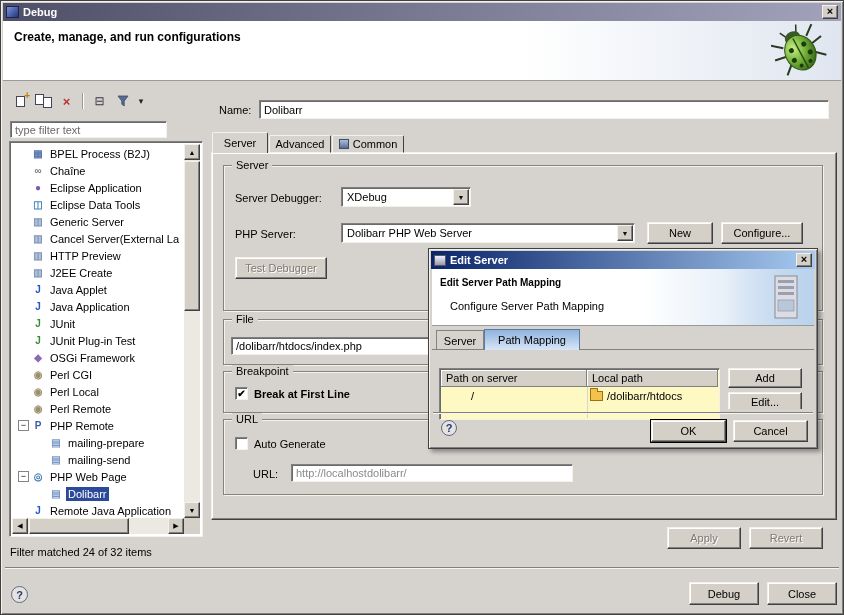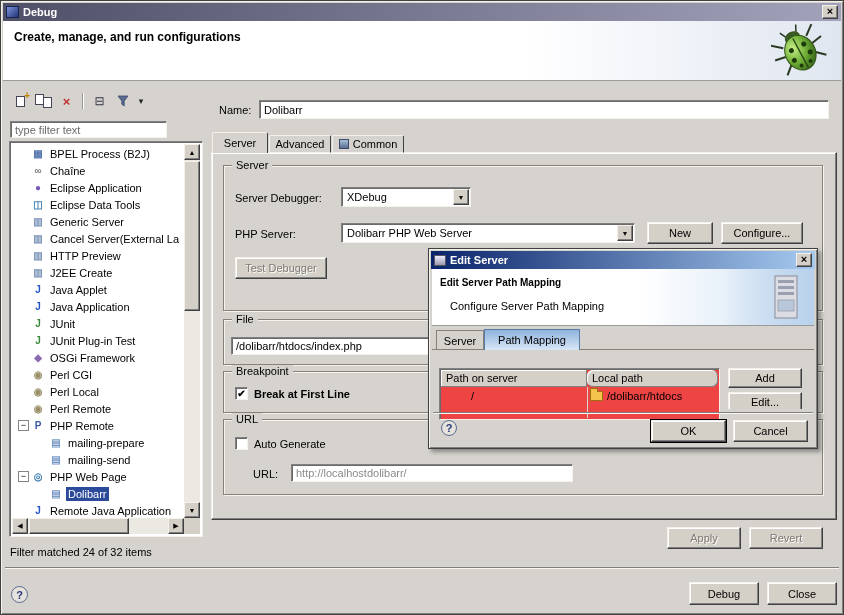--- a/index.html
+++ b/index.html
@@ -93,21 +93,21 @@
   .helpc{width:17px;height:17px;border-radius:50%;border:1px solid #5a6a90;color:#24367a;font-weight:bold;
     display:flex;align-items:center;justify-content:center;background:#e6e3dc;font-size:11px;}
 
   
   #editdlg{left:427px;top:247px;width:390px;height:201px;background:#d6d3ce;border:1px solid #404040;
     box-shadow:inset 1px 1px 0 #f4f1ea, inset -1px -1px 0 #808080, 3px 3px 4px rgba(0,0,0,0.35);z-index:50;}
   .dlg-banner{left:3px;top:20px;right:3px;height:57px;background:linear-gradient(90deg,#ffffff 55%,#cfe0f2);border-bottom:1px solid #9a9a9a;}
   .dtab{position:absolute;display:flex;align-items:center;justify-content:center;font-size:11px;}
   .dtab.plain{background:#d6d3ce;border:1px solid #848279;border-bottom:none;}
   .dtab.sel{background:linear-gradient(180deg,#8fb3de,#d8e6f6);border:1px solid #5a7aa8;border-bottom:none;z-index:2;}
-  .maptable{background:#ef4444;border:1px solid;border-color:#808080 #f4f1ea #f4f1ea #808080;box-shadow:inset 1px 1px 0 #6a6a6a;}
+  .maptable{background:#fef9c3;border:1px solid;border-color:#808080 #f4f1ea #f4f1ea #808080;box-shadow:inset 1px 1px 0 #6a6a6a;}
   .th{position:absolute;top:1px;height:17px;background:#d4d0c8;border-right:1px solid #808080;border-bottom:1px solid #808080;
     box-shadow:inset 1px 1px 0 #fff;display:flex;align-items:center;padding-left:5px;}
   .td{position:absolute;top:18px;height:17px;display:flex;align-items:center;}
   .colline{position:absolute;top:18px;bottom:1px;width:1px;background:#d8d5ce;}
   .folder{position:relative;width:13px;height:10px;background:#f2c24a;border:1px solid #a07010;margin:0 4px 0 2px;}
   .folder::before{content:"";position:absolute;top:-4px;left:-1px;width:6px;height:3px;background:#f2c24a;border:1px solid #a07010;border-bottom:none;}
   .srv-img-bg{position:absolute;right:0;top:0;bottom:0;width:90px;background:linear-gradient(90deg,rgba(207,224,242,0),#b9d2ec);}
 </style>
 </head>
 <body>
@@ -384,21 +384,21 @@
     <div class="dtab plain" style="left:7px;top:81px;width:48px;height:20px;">
       <span>Server</span>
     </div>
     <div class="dtab sel" style="left:55px;top:80px;width:96px;height:21px;">
       <span>Path Mapping</span>
     </div>
     <div class="abs" style="left:3px;right:3px;top:100px;border-top:1px solid #848279;"></div>
 
     <div class="abs maptable" style="left:10px;top:119px;width:281px;height:52px;">
       <div class="th" style="left:1px;width:146px;">Path on server</div>
-      <div class="th" style="left:147px;right:1px;border-radius:6px;">Local path</div>
+      <div class="th" style="left:147px;right:1px;">Local path</div>
       <div class="colline" style="left:147px;"></div>
       <div class="td" style="left:1px;width:146px;padding-left:30px;">/</div>
       <div class="td" style="left:148px;right:1px;">
         <span class="folder"></span>
         <span>/dolibarr/htdocs</span>
       </div>
     </div>
     <div class="abs btn" style="left:299px;top:119px;width:74px;height:20px;">Add</div>
     <div class="abs" style="left:299px;top:143px;width:74px;height:17px;overflow:hidden;">
       <div class="btn" style="width:74px;height:20px;">Edit...</div>

